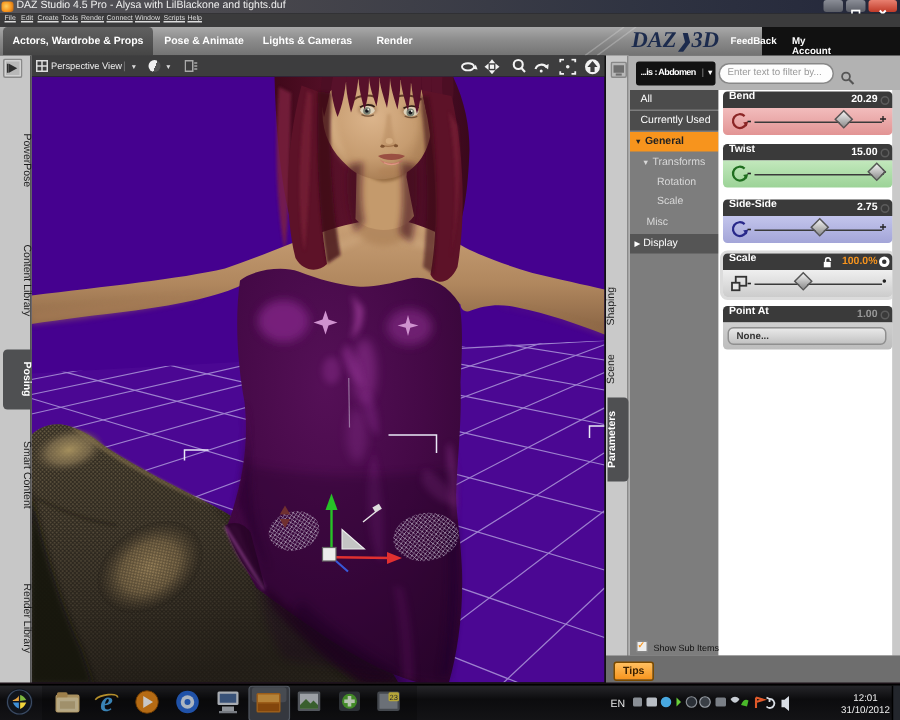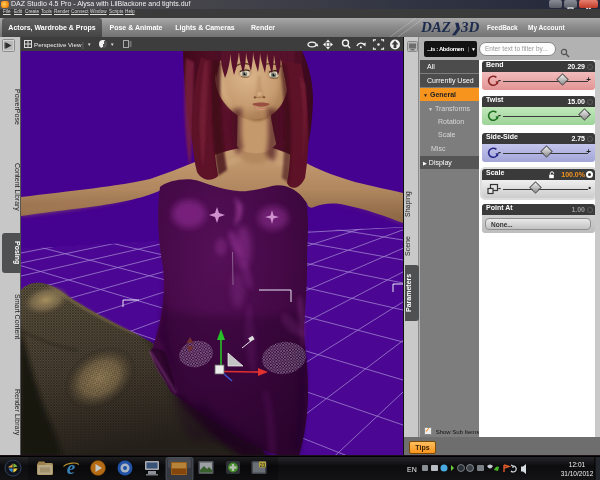--- a/index.html
+++ b/index.html
@@ -10,21 +10,21 @@
 
 #titlebar{left:0;top:0;width:600px;height:9px;
 background:linear-gradient(90deg,#56555a 0%,#47464c 30%,#303442 70%,#23273a 100%);}
 #titlebar .ttl{position:absolute;left:11px;top:0px;font-size:7px;color:#f0f0f0;white-space:nowrap;letter-spacing:0;}
 #appicon{position:absolute;left:1px;top:1px;width:8px;height:7px;background:radial-gradient(circle at 40% 45%,#ffd060 0%,#f7941d 55%,#b05a10 100%);border-radius:2px;}
 .winbtn{position:absolute;top:0;height:8px;border-radius:2px;}
 
 #menubar{left:0;top:9px;width:600px;height:9px;background:#3b3b3c;color:#dedede;font-size:4.7px;}
 #menubar span{position:absolute;top:0px;text-decoration:underline;text-decoration-thickness:0.5px;text-underline-offset:1px;}
 
-#tabrow{left:0;top:18px;width:600px;height:19px;background:linear-gradient(#a9a9a9,#8c8c8c 45%,#737373);}
+#tabrow{left:0;top:18px;width:508px;height:19px;background:linear-gradient(#a9a9a9,#8c8c8c 45%,#737373);}
 #tabrow .atab{position:absolute;top:0;height:19px;color:#fff;font-size:7px;font-weight:bold;line-height:19px;text-align:center;}
 #tabrow .active{background:linear-gradient(#616161,#454545);border-radius:3px 3px 0 0;color:#fff;}
 #dazlogo{position:absolute;left:421px;top:1px;font-family:"Liberation Serif",serif;font-weight:bold;font-style:italic;font-size:15px;color:#1c2b4d;letter-spacing:0px;}
 .toplink{position:absolute;top:6px;color:#fdfdfd;font-size:6.5px;font-weight:bold;}
 
 #vtoolbar{left:21px;top:37px;width:382px;height:14px;background:#3d3d3e;}
 #vtoolbar .lbl{position:absolute;left:13px;top:3.5px;color:#eee;font-size:6.2px;}
 
 #sidebar{left:0;top:37px;width:21px;height:419px;background:#c7c7c7;border-right:1px solid #555;}
 .vlab{position:absolute;left:0;width:21px;text-align:center;color:#1c1c1c;font-size:7px;writing-mode:vertical-rl;}

